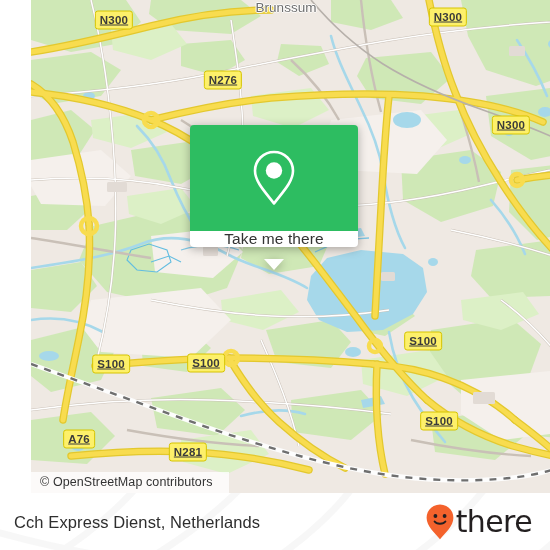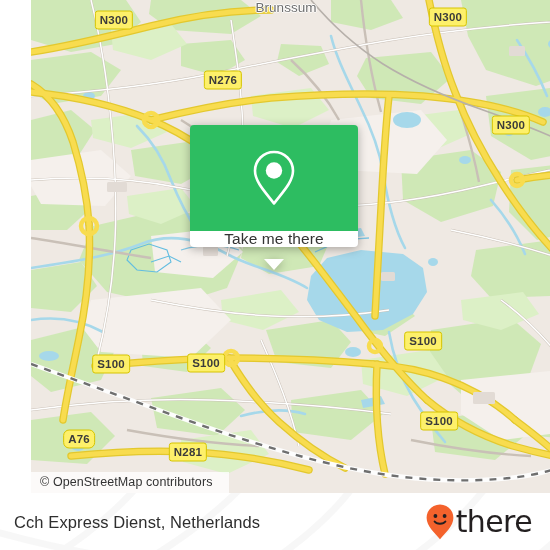--- a/index.html
+++ b/index.html
@@ -29,20 +29,21 @@
     border:1.6px solid #d6c400;
     border-radius:3px;
     color:#3b3b3b;
     font-size:11.5px;
     font-weight:bold;
     line-height:1;
     padding:2.5px 4px 3px 4px;
     letter-spacing:.2px;
     white-space:nowrap;
     transform:translate(-50%,-50%);
+    text-decoration:underline;
   }
   .placelabel{
     position:absolute;
     transform:translate(-50%,-50%);
     color:#6e6e6e;
     font-size:13.5px;
     white-space:nowrap;
     text-shadow:
       1px 0 0 rgba(255,255,255,.9),-1px 0 0 rgba(255,255,255,.9),
       0 1px 0 rgba(255,255,255,.9),0 -1px 0 rgba(255,255,255,.9);
@@ -294,21 +295,21 @@
 
     <div class="shield" style="left:83px;top:20px;">N300</div>
     <div class="shield" style="left:417px;top:17px;">N300</div>
     <div class="shield" style="left:192px;top:80px;">N276</div>
     <div class="shield" style="left:480px;top:125px;">N300</div>
     <div class="shield" style="left:544px;top:212px;">N3</div>
     <div class="shield" style="left:392px;top:341px;">S100</div>
     <div class="shield" style="left:80px;top:364px;">S100</div>
     <div class="shield" style="left:175px;top:363px;">S100</div>
     <div class="shield" style="left:408px;top:421px;">S100</div>
-    <div class="shield" style="left:48px;top:439px;border-radius:6px;">A76</div>
+    <div class="shield" style="left:48px;top:439px;">A76</div>
     <div class="shield" style="left:157px;top:452px;">N281</div>
 
     <div class="attrib">© OpenStreetMap contributors</div>
   </div>
 
   <div id="card">
     <div class="top">
       <svg width="46" height="58" viewBox="0 0 46 58">
         <path d="M23,3 C12.5,3 4,11.4 4,21.8 C4,33.4 15.6,44.4 23,54.5
                  C30.4,44.4 42,33.4 42,21.8 C42,11.4 33.5,3 23,3 Z" fill="none" stroke="#ffffff" stroke-width="2.6" stroke-linejoin="round"></path>

